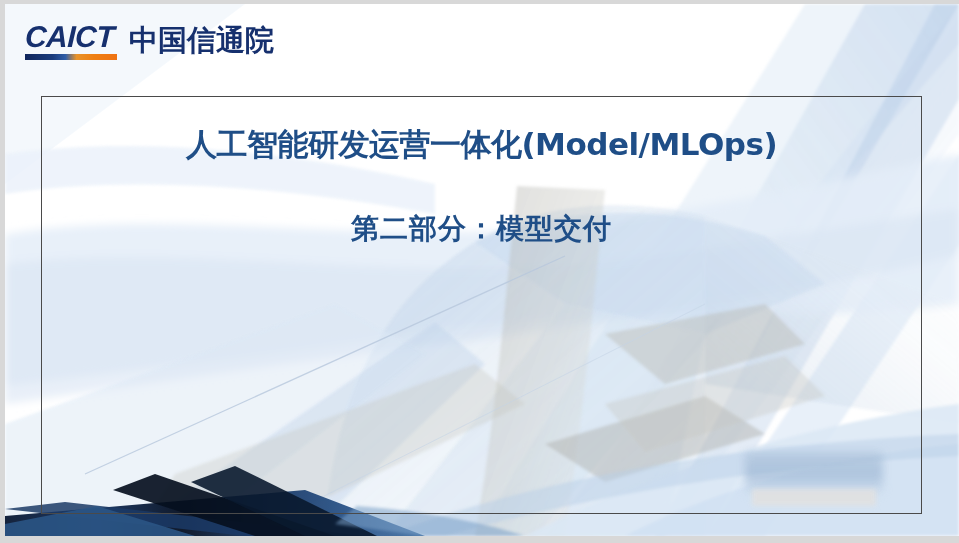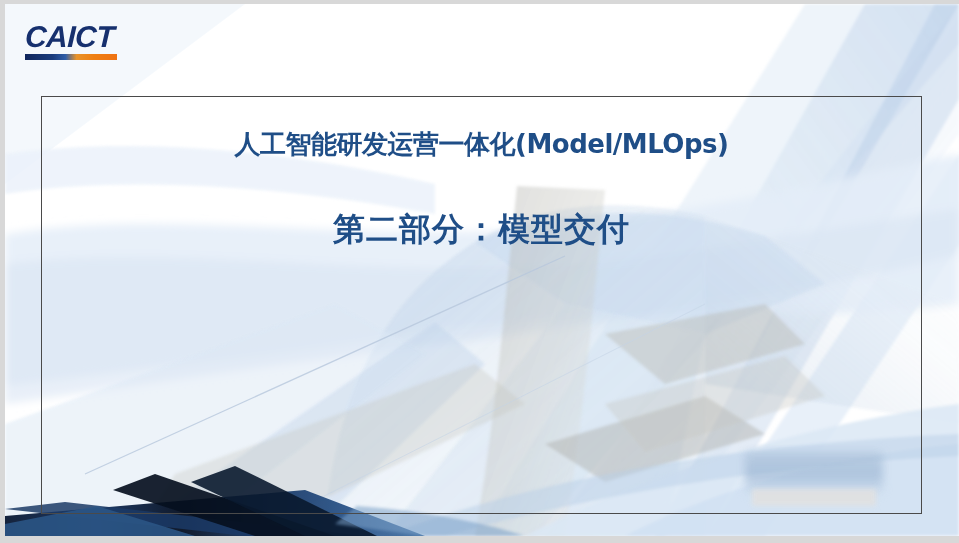--- a/index.html
+++ b/index.html
@@ -108,36 +108,36 @@
     top: 96px;
     width: 881px;
     z-index: 40;
     text-align: center;
   }
   .slide-title {
     margin: 0;
     padding-top: 25px;
     font-family: "DejaVu Sans", sans-serif;
     font-weight: bold;
-    font-size: 26px;
+    font-size: 31px;
     line-height: 47px;
     color: #1f4e87;
     letter-spacing: -0.5px;
     white-space: nowrap;
   }
   .slide-title .line2 {
     display: block;
     white-space: nowrap;
   }
   .slide-subtitle {
     margin: 0;
     padding-top: 40px;
     font-family: "DejaVu Sans", sans-serif;
     font-weight: bold;
-    font-size: 32px;
+    font-size: 28px;
     line-height: 42px;
     color: #1f4e87;
     letter-spacing: 1px;
   }
 
   
   .blur-patch {
     position: absolute;
     left: 745px;
     top: 452px;
@@ -274,20 +274,21 @@
   </div>
 
   <div class="blur-patch"></div>
   <div class="blur-patch2"></div>
 
   <div class="logo">
     <div class="logo-mark">
       <div class="logo-caict">CAICT</div>
       <div class="logo-underline"></div>
     </div>
+    <div class="logo-cn">中国信通院</div>
   </div>
 
   <div class="inner-frame"></div>
 
   <div class="text-block">
     <h1 class="slide-title">
       <span>人工智能研发运营一体化(Model/MLOps)</span>
     </h1>
     <h2 class="slide-subtitle">第二部分：模型交付</h2>
   </div>

